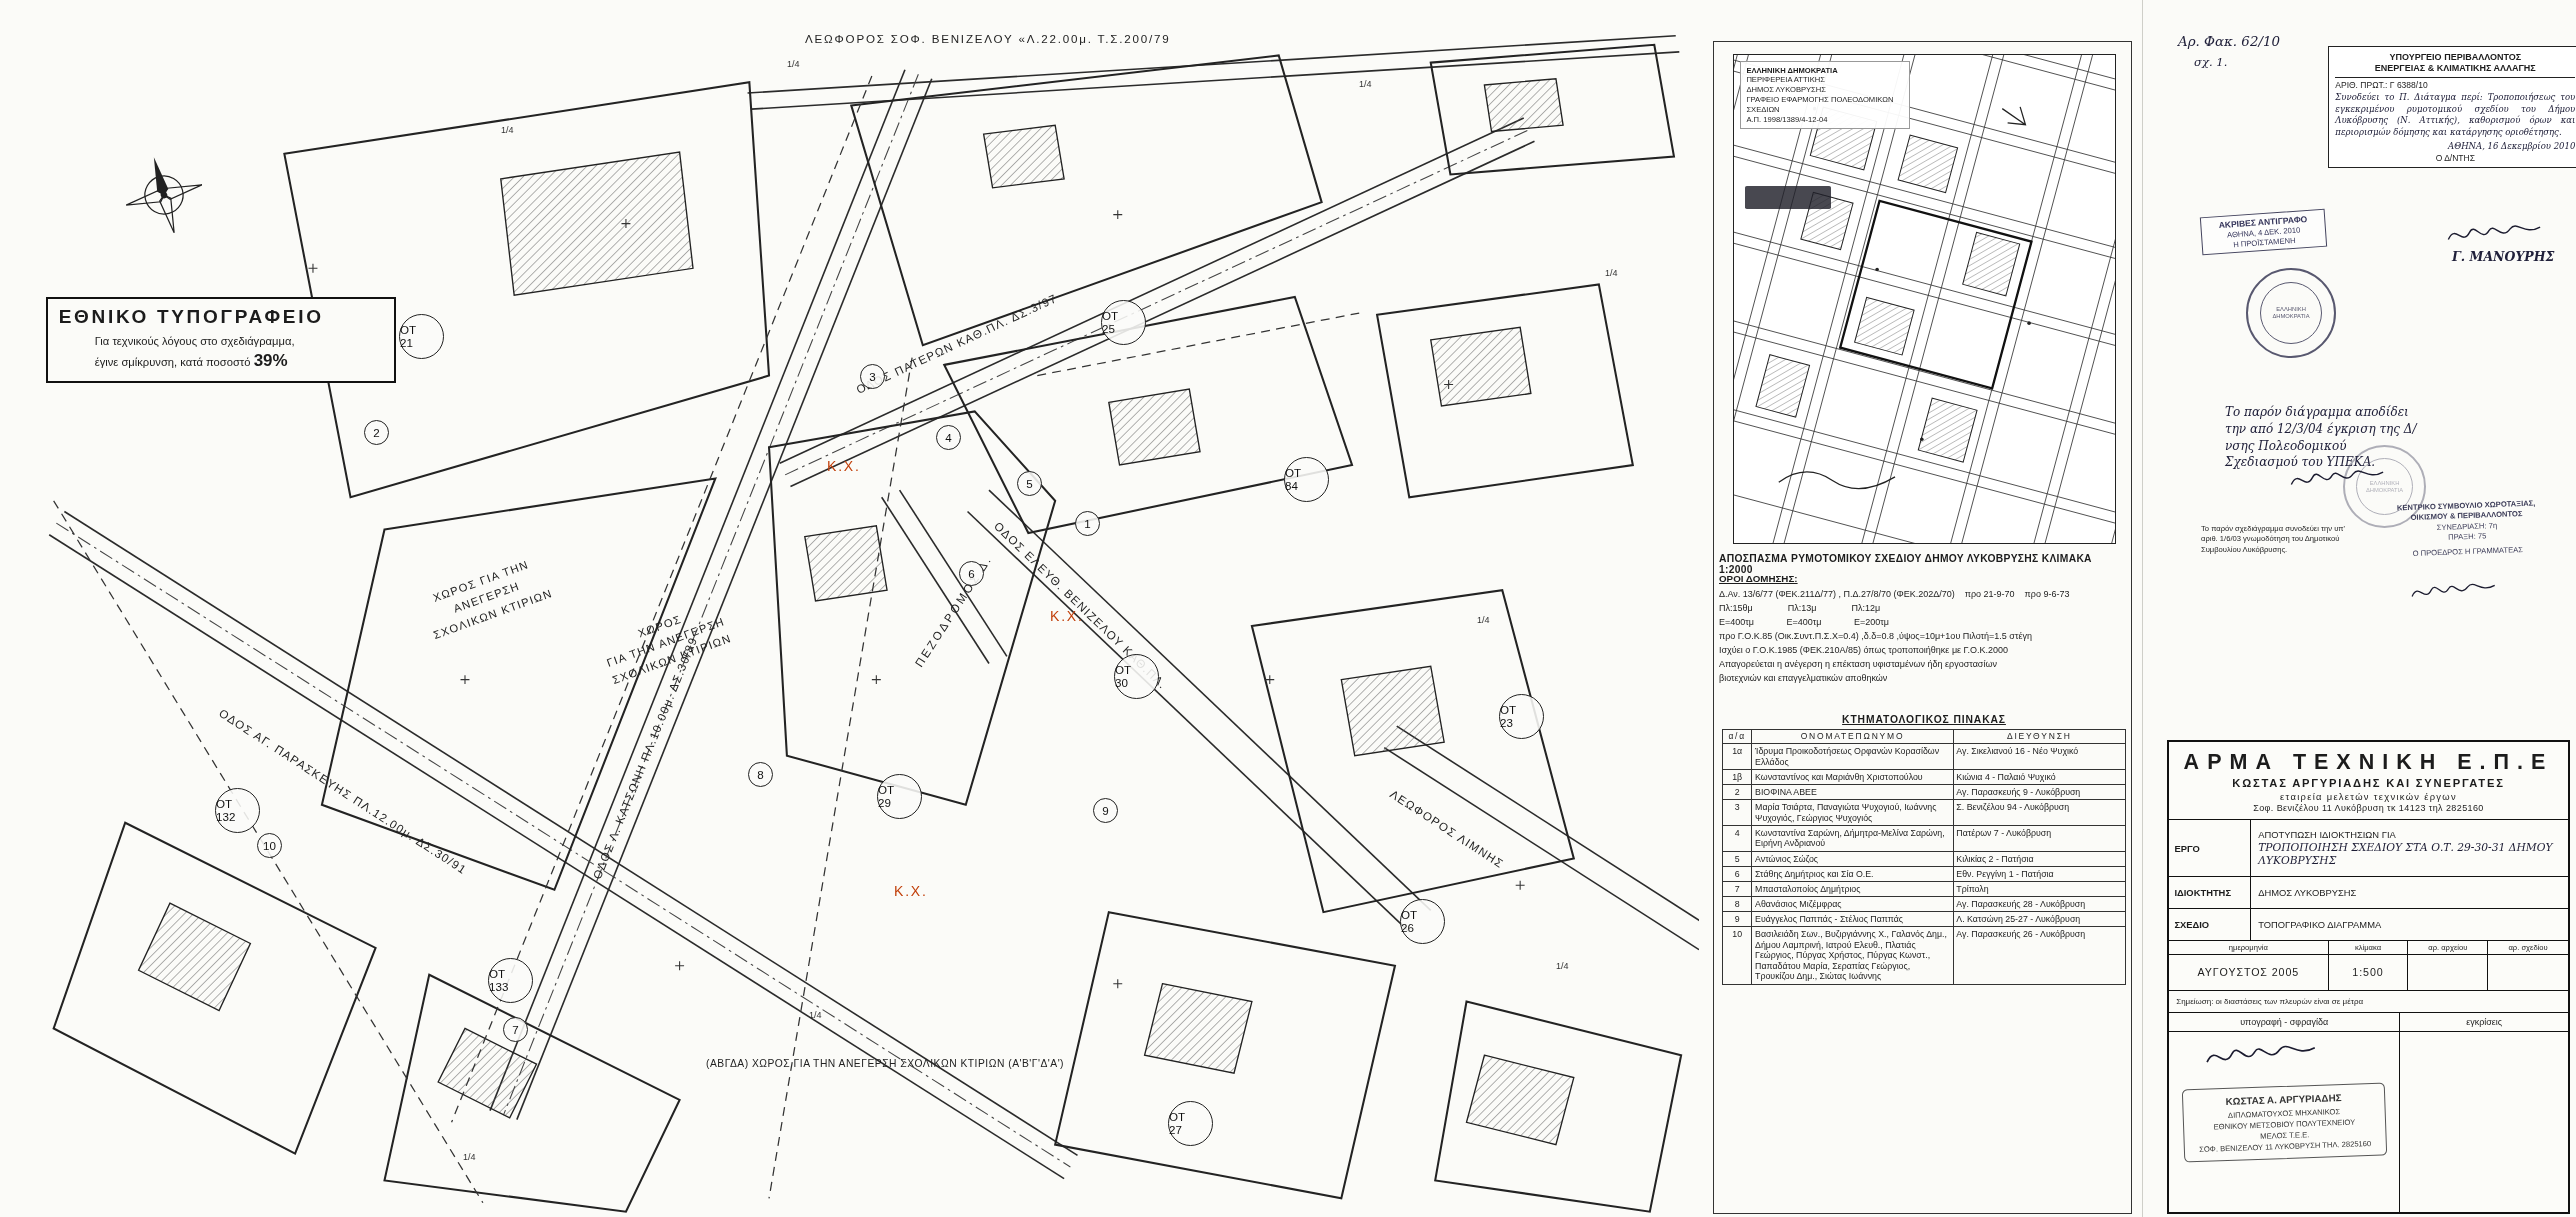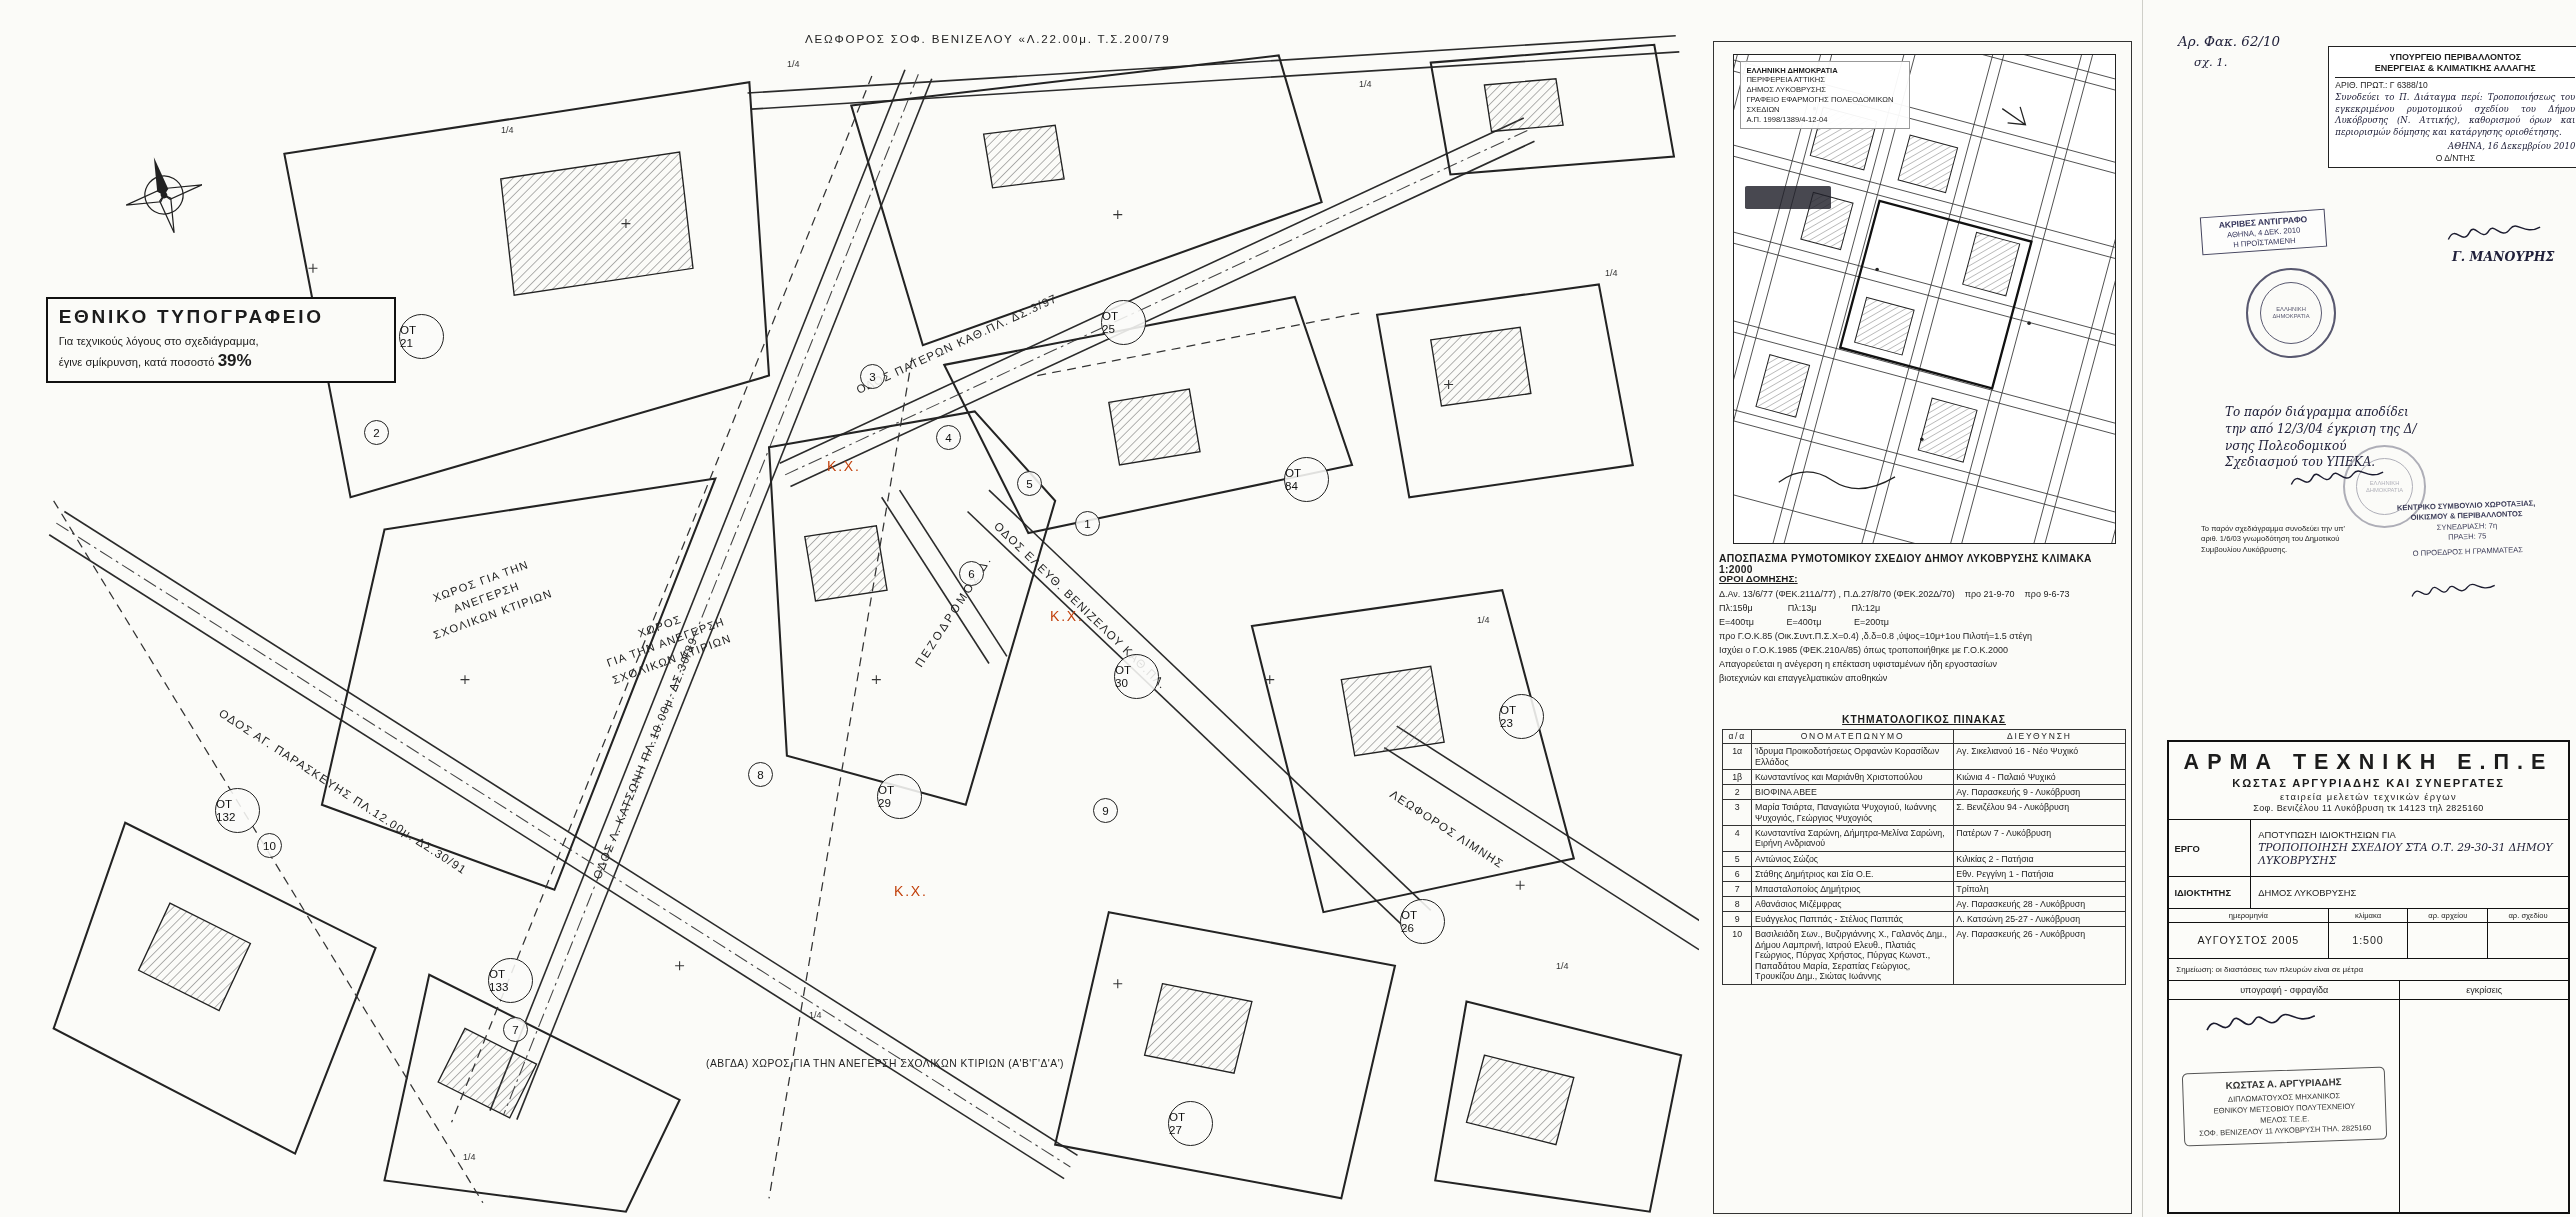--- a/index.html
+++ b/index.html
@@ -17,21 +17,21 @@
       background:rgba(251,251,248,.88);display:flex;align-items:center;justify-content:center;
       font-size:11.6px;color:#111;}
   .ratio{position:absolute;font-size:9px;color:#333;}
   .kx{position:absolute;font-size:14px;letter-spacing:1.8px;color:#c2410c;font-weight:normal;}
   .school{position:absolute;text-align:center;font-size:11.2px;line-height:1.55;letter-spacing:1.3px;color:#222;}
   .footnote{position:absolute;font-size:10.3px;letter-spacing:0.5px;color:#222;}
 
   
   .redbox{position:absolute;left:46px;top:297px;width:325px;border:2.2px solid #111;background:#fbfbf8;padding:7.2px 10.7px;}
   .redbox-title{font-size:19px;font-weight:bold;letter-spacing:2.7px;margin-bottom:4.5px;}
-  .redbox-line{font-size:11.2px;line-height:1.45;}
+  .redbox-line{font-size:11.2px;line-height:1.45;margin-left:36px;}
   .redbox .pct{font-size:17px;font-weight:bold;}
 
   
   .midframe{position:absolute;left:1713px;top:41px;width:417px;height:1171px;border:1.4px solid #333;}
   .foldline{position:absolute;left:2142px;top:0;width:0;height:1218px;border-left:0.9px solid #cfcfc9;}
   .inset{position:absolute;left:1733px;top:54px;width:381px;height:488px;border:1.4px solid #222;background:#fff;overflow:hidden;}
   .agency{position:absolute;left:1740px;top:61px;width:157px;background:rgba(255,255,255,.95);
           border:0.9px solid #999;padding:3.6px 5.4px;font-size:7.6px;line-height:1.3;}
   .inkstamp{position:absolute;left:1745px;top:186px;width:86px;height:23px;background:#20202a;opacity:.82;border-radius:1.8px;}
   .caption{position:absolute;left:1719px;top:553px;width:408px;font-size:10.3px;font-weight:bold;letter-spacing:0.3px;}
@@ -464,20 +464,26 @@
         <span>ΑΠΟΤΥΠΩΣΗ ΙΔΙΟΚΤΗΣΙΩΝ ΓΙΑ</span>
         <span class="tb-hand">ΤΡΟΠΟΠΟΙΗΣΗ ΣΧΕΔΙΟΥ ΣΤΑ Ο.Τ. 29-30-31 ΔΗΜΟΥ ΛΥΚΟΒΡΥΣΗΣ</span>
       </div>
     </div>
     <div class="tb-row" style="height:32px;">
       <div class="tb-label">ΙΔΙΟΚΤΗΤΗΣ</div>
       <div class="tb-val">
           <span>ΔΗΜΟΣ ΛΥΚΟΒΡΥΣΗΣ</span>
         </div>
     </div>
+    <div class="tb-row" style="height:32px;">
+      <div class="tb-label">ΣΧΕΔΙΟ</div>
+      <div class="tb-val">
+          <span>ΤΟΠΟΓΡΑΦΙΚΟ ΔΙΑΓΡΑΜΜΑ</span>
+        </div>
+    </div>
     <div class="tb-meta">
       <div class="cell" style="width:40%;">
         <div class="h">ημερομηνία</div>
         <div class="v">ΑΥΓΟΥΣΤΟΣ 2005</div>
       </div>
       <div class="cell" style="width:20%;">
         <div class="h">κλίμακα</div>
         <div class="v">1:500</div>
       </div>
       <div class="cell" style="width:20%;">

